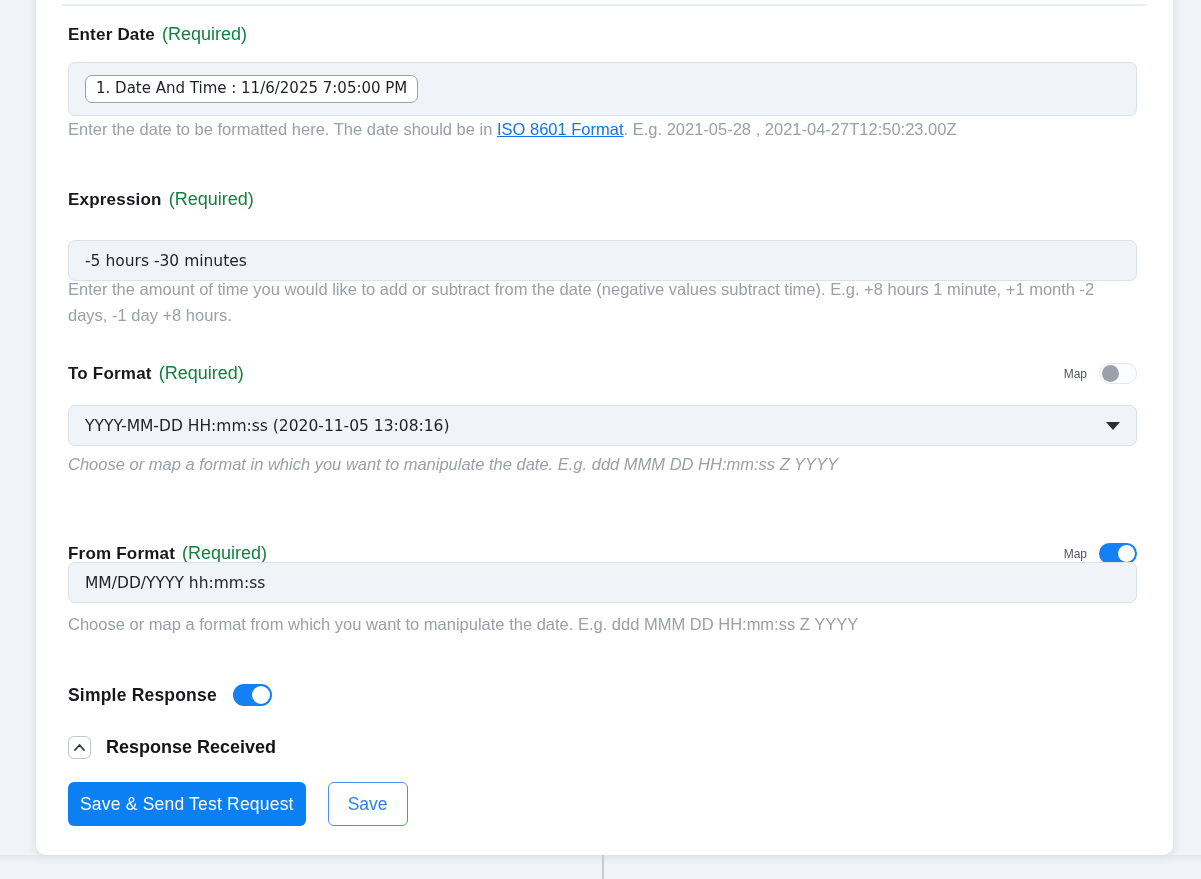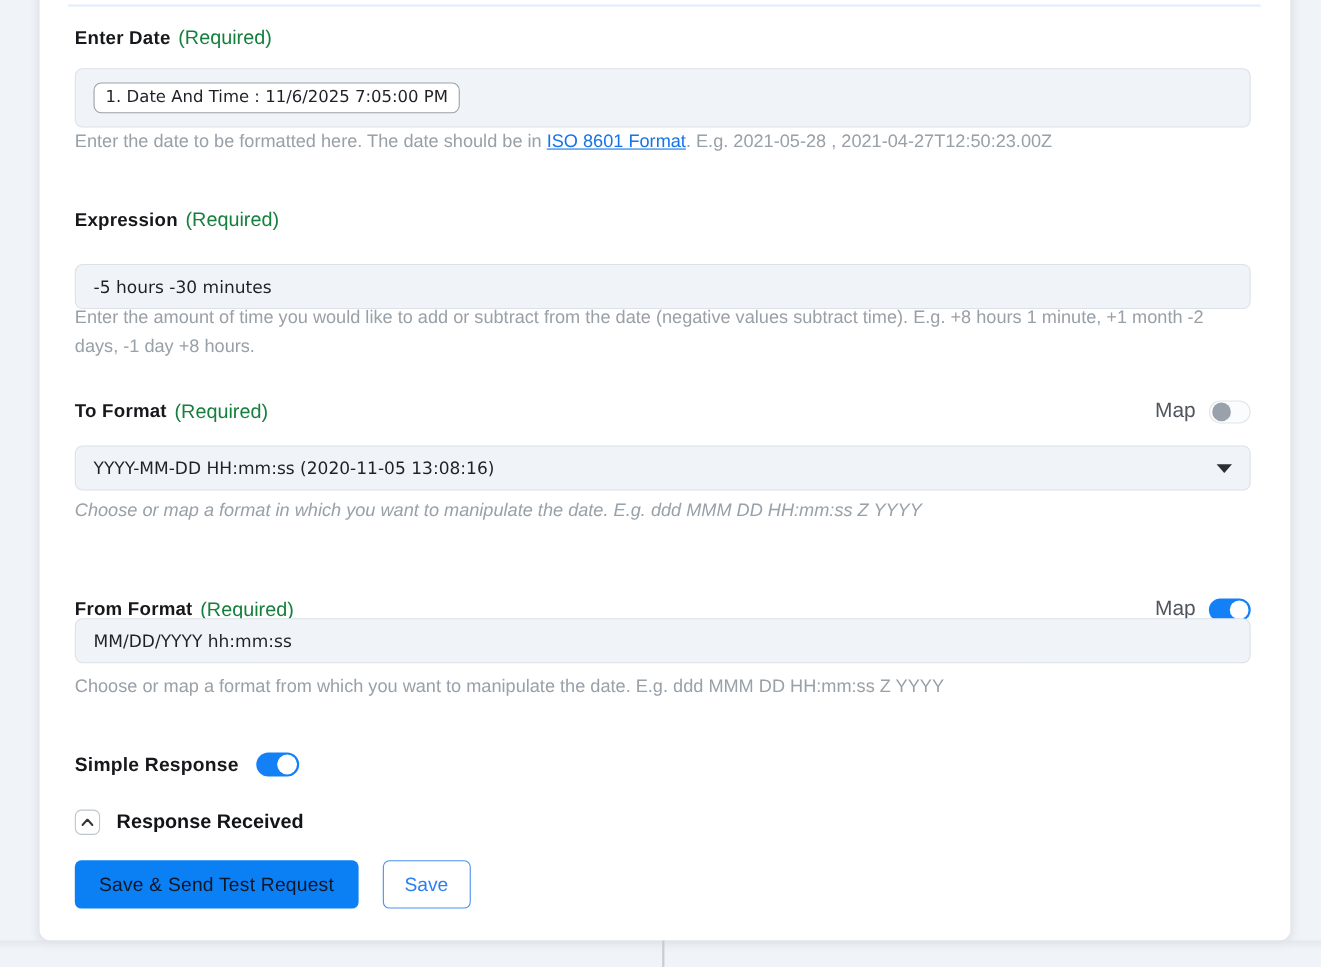--- a/index.html
+++ b/index.html
@@ -28,21 +28,21 @@
     display:flex; align-items:center;
   }
   .label {
     font-size:17px; font-weight:700; color:#17181b;
     letter-spacing:.2px;
   }
   .required {
     font-size:18px; color:#15803d; margin-left:7px; font-weight:400;
   }
   .map-group { margin-left:auto; display:flex; align-items:center; gap:12px; }
-  .map-label { font-size:19px; color:#50565e; }
+  .map-label { font-size:12px; color:#50565e; }
 
   .toggle {
     width:38px; height:21px; border-radius:11px;
     position:relative; cursor:pointer; flex:0 0 auto;
   }
   .toggle .knob {
     position:absolute; top:2px; width:17px; height:17px; border-radius:50%;
   }
   .toggle.off { background:#fbfcfe; border:1px solid #e1e5ea; }
   .toggle.off .knob { left:2px; top:1px; background:#99a1ab; }
@@ -94,22 +94,22 @@
     width:23px; height:23px;
     border:1px solid #bfc5cd; border-radius:6px;
     background:#ffffff;
     display:flex; align-items:center; justify-content:center;
     cursor:pointer; padding:0;
   }
   .response-label { font-size:18px; font-weight:700; color:#131417; }
 
   .buttons-row { left:32px; display:flex; align-items:center; }
   .btn-primary {
-    height:44px; padding:0 22px;
-    background:#0b80f5; color:#0f172a;
+    height:44px; padding:0 12px;
+    background:#0b80f5; color:#ffffff;
     border:none; border-radius:6px;
     font-family:"Liberation Sans", sans-serif;
     font-size:17.5px; font-weight:400;
     letter-spacing:.2px;
     cursor:pointer;
   }
   .btn-secondary {
     height:44px; padding:0 19px;
     background:#ffffff; color:#2d80ee;
     border:1px solid #4a90ee; border-radius:6px;

